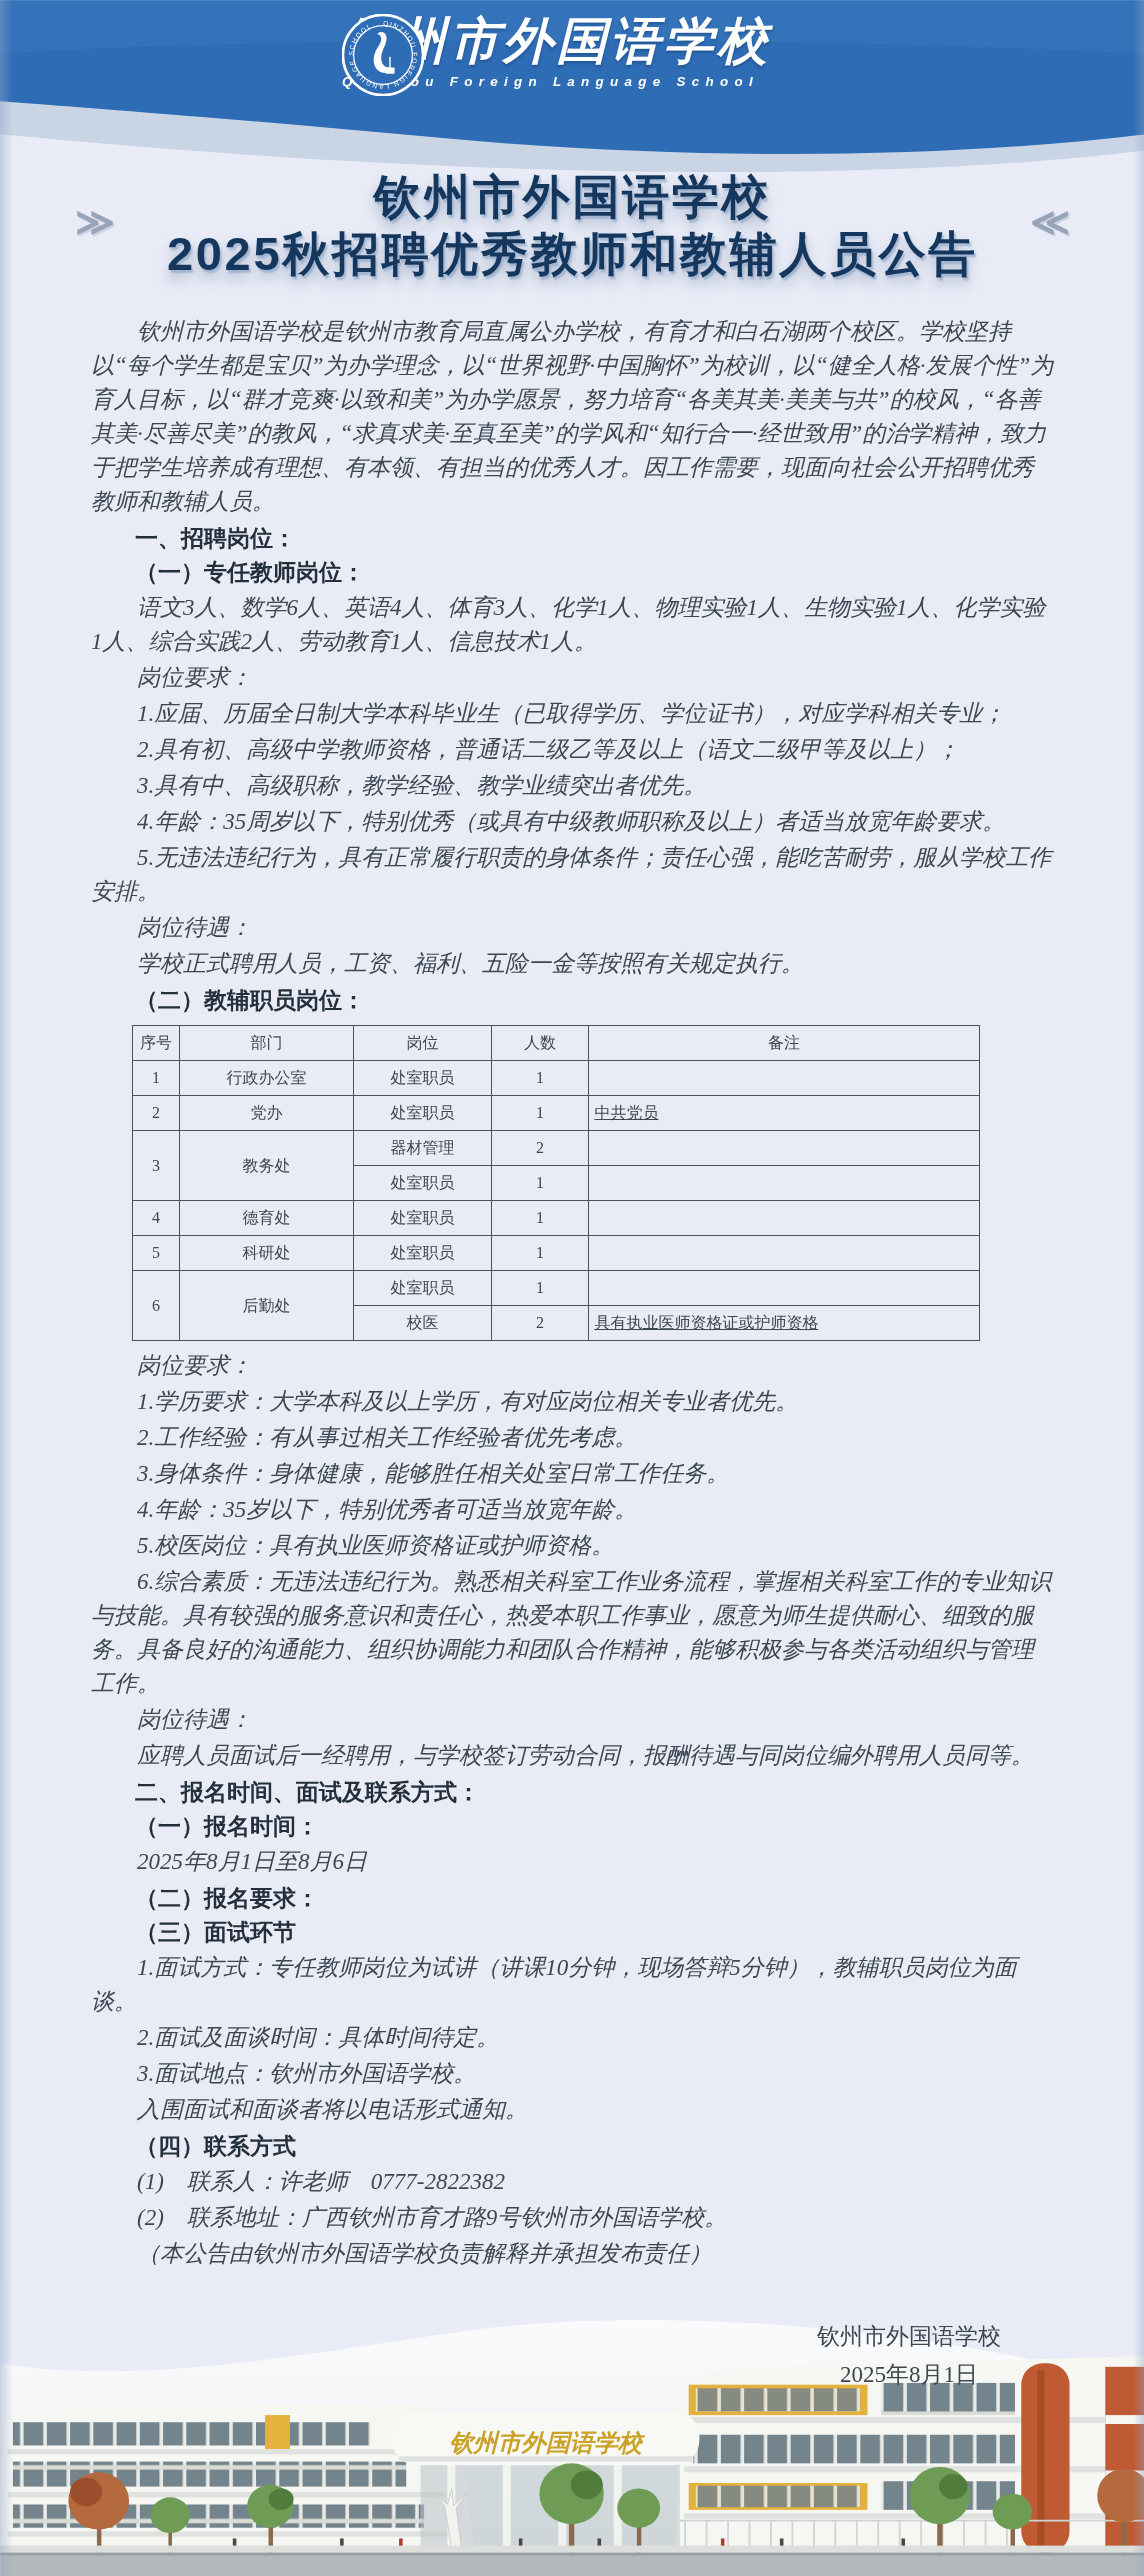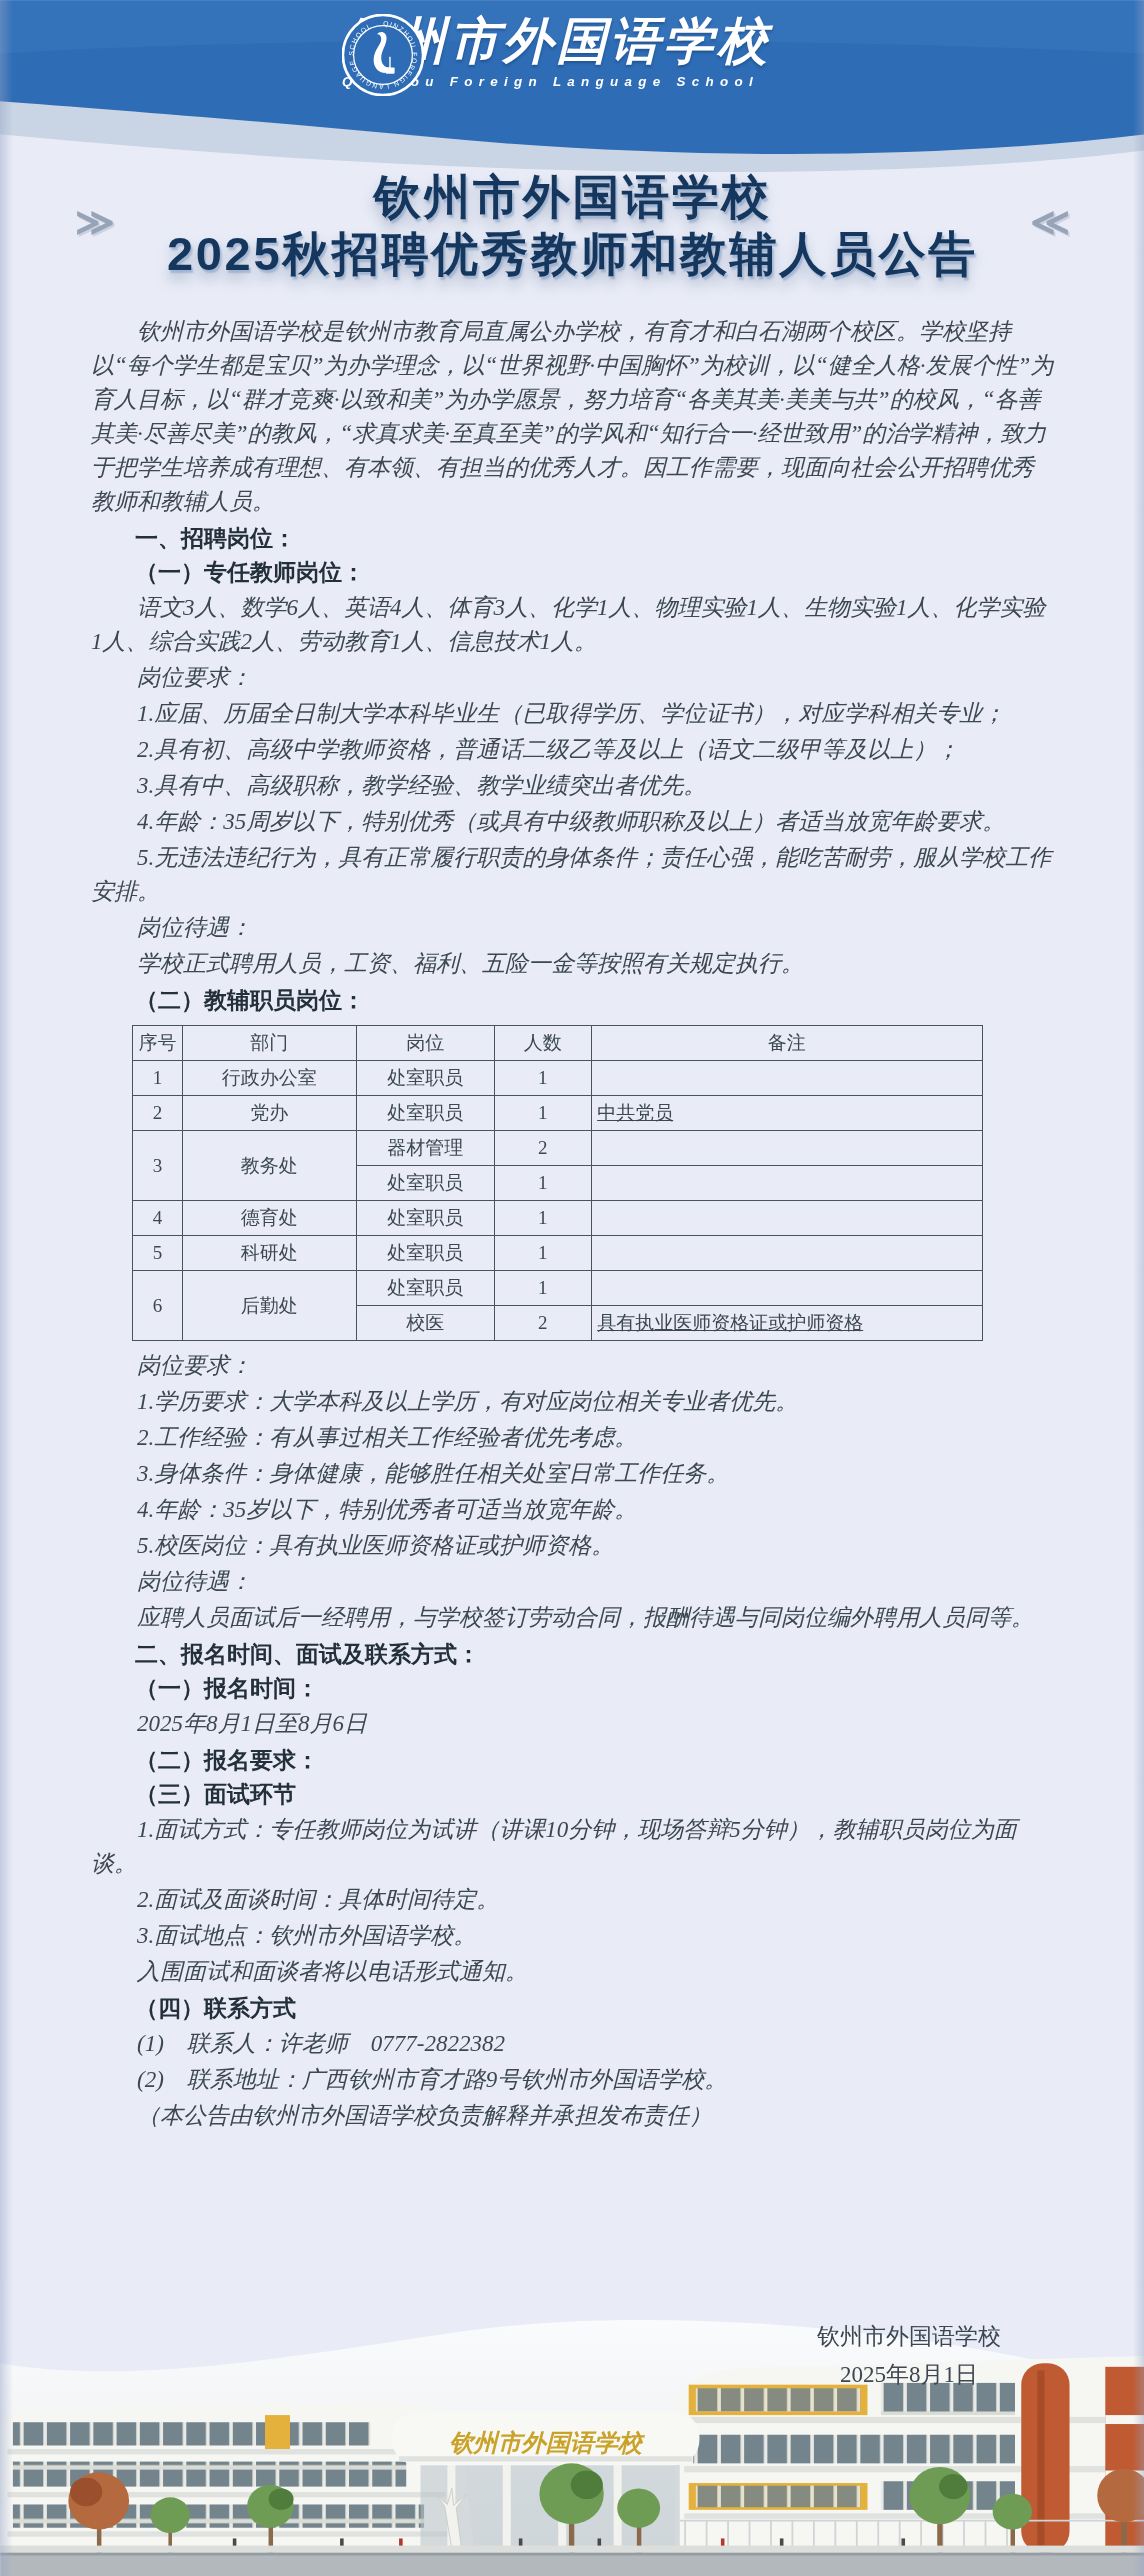--- a/index.html
+++ b/index.html
@@ -30,21 +30,21 @@
   .mark-l{left:75px;}
   .mark-r{right:75px;}
 
   
   .content{position:absolute;top:313px;left:89px;width:968px;font-size:23px;line-height:34px;
            color:#3c4752;z-index:3;}
   .pi{text-indent:2em;margin:2px;font-style:italic;}
   .hb{text-indent:2em;margin:0;font-family:"Liberation Sans",sans-serif;font-weight:bold;color:#232f3a;}
 
   table.roster{border-collapse:collapse;margin:8px 0 8px 43px;table-layout:fixed;
-               font-size:19px;color:#3c4752;}
+               font-size:16px;color:#3c4752;}
   table.roster th,table.roster td{border:1.8px solid #49535d;height:28px;padding:0 5.4px;
                text-align:center;font-weight:normal;overflow:hidden;white-space:nowrap;}
   table.roster td.note{text-align:left;text-decoration:underline;}
   .c-no{width:47px;} .c-dept{width:174px;} .c-post{width:138px;} .c-cnt{width:97px;} .c-note{width:391px;}
 
   
   .signature{position:absolute;top:2318px;left:757px;width:304px;text-align:center;
              font-size:23px;line-height:38px;color:#3c4752;z-index:6;}
 
   
@@ -182,20 +182,21 @@
         </tr>
       </tbody>
     </table>
 
     <p class="pi">岗位要求：</p>
     <p class="pi">1.学历要求：大学本科及以上学历，有对应岗位相关专业者优先。</p>
     <p class="pi">2.工作经验：有从事过相关工作经验者优先考虑。</p>
     <p class="pi">3.身体条件：身体健康，能够胜任相关处室日常工作任务。</p>
     <p class="pi">4.年龄：35岁以下，特别优秀者可适当放宽年龄。</p>
     <p class="pi">5.校医岗位：具有执业医师资格证或护师资格。</p>
+    <p class="pi">6.综合素质：无违法违纪行为。熟悉相关科室工作业务流程，掌握相关科室工作的专业知识与技能。具有较强的服务意识和责任心，热爱本职工作事业，愿意为师生提供耐心、细致的服务。具备良好的沟通能力、组织协调能力和团队合作精神，能够积极参与各类活动组织与管理工作。</p>
     <p class="pi">岗位待遇：</p>
     <p class="pi">应聘人员面试后一经聘用，与学校签订劳动合同，报酬待遇与同岗位编外聘用人员同等。</p>
 
     <p class="hb">二、报名时间、面试及联系方式：</p>
     <p class="hb">（一）报名时间：</p>
     <p class="pi">2025年8月1日至8月6日</p>
     <p class="hb">（二）报名要求：</p>
     <p class="hb">（三）面试环节</p>
     <p class="pi">1.面试方式：专任教师岗位为试讲（讲课10分钟，现场答辩5分钟），教辅职员岗位为面谈。</p>
     <p class="pi">2.面试及面谈时间：具体时间待定。</p>

